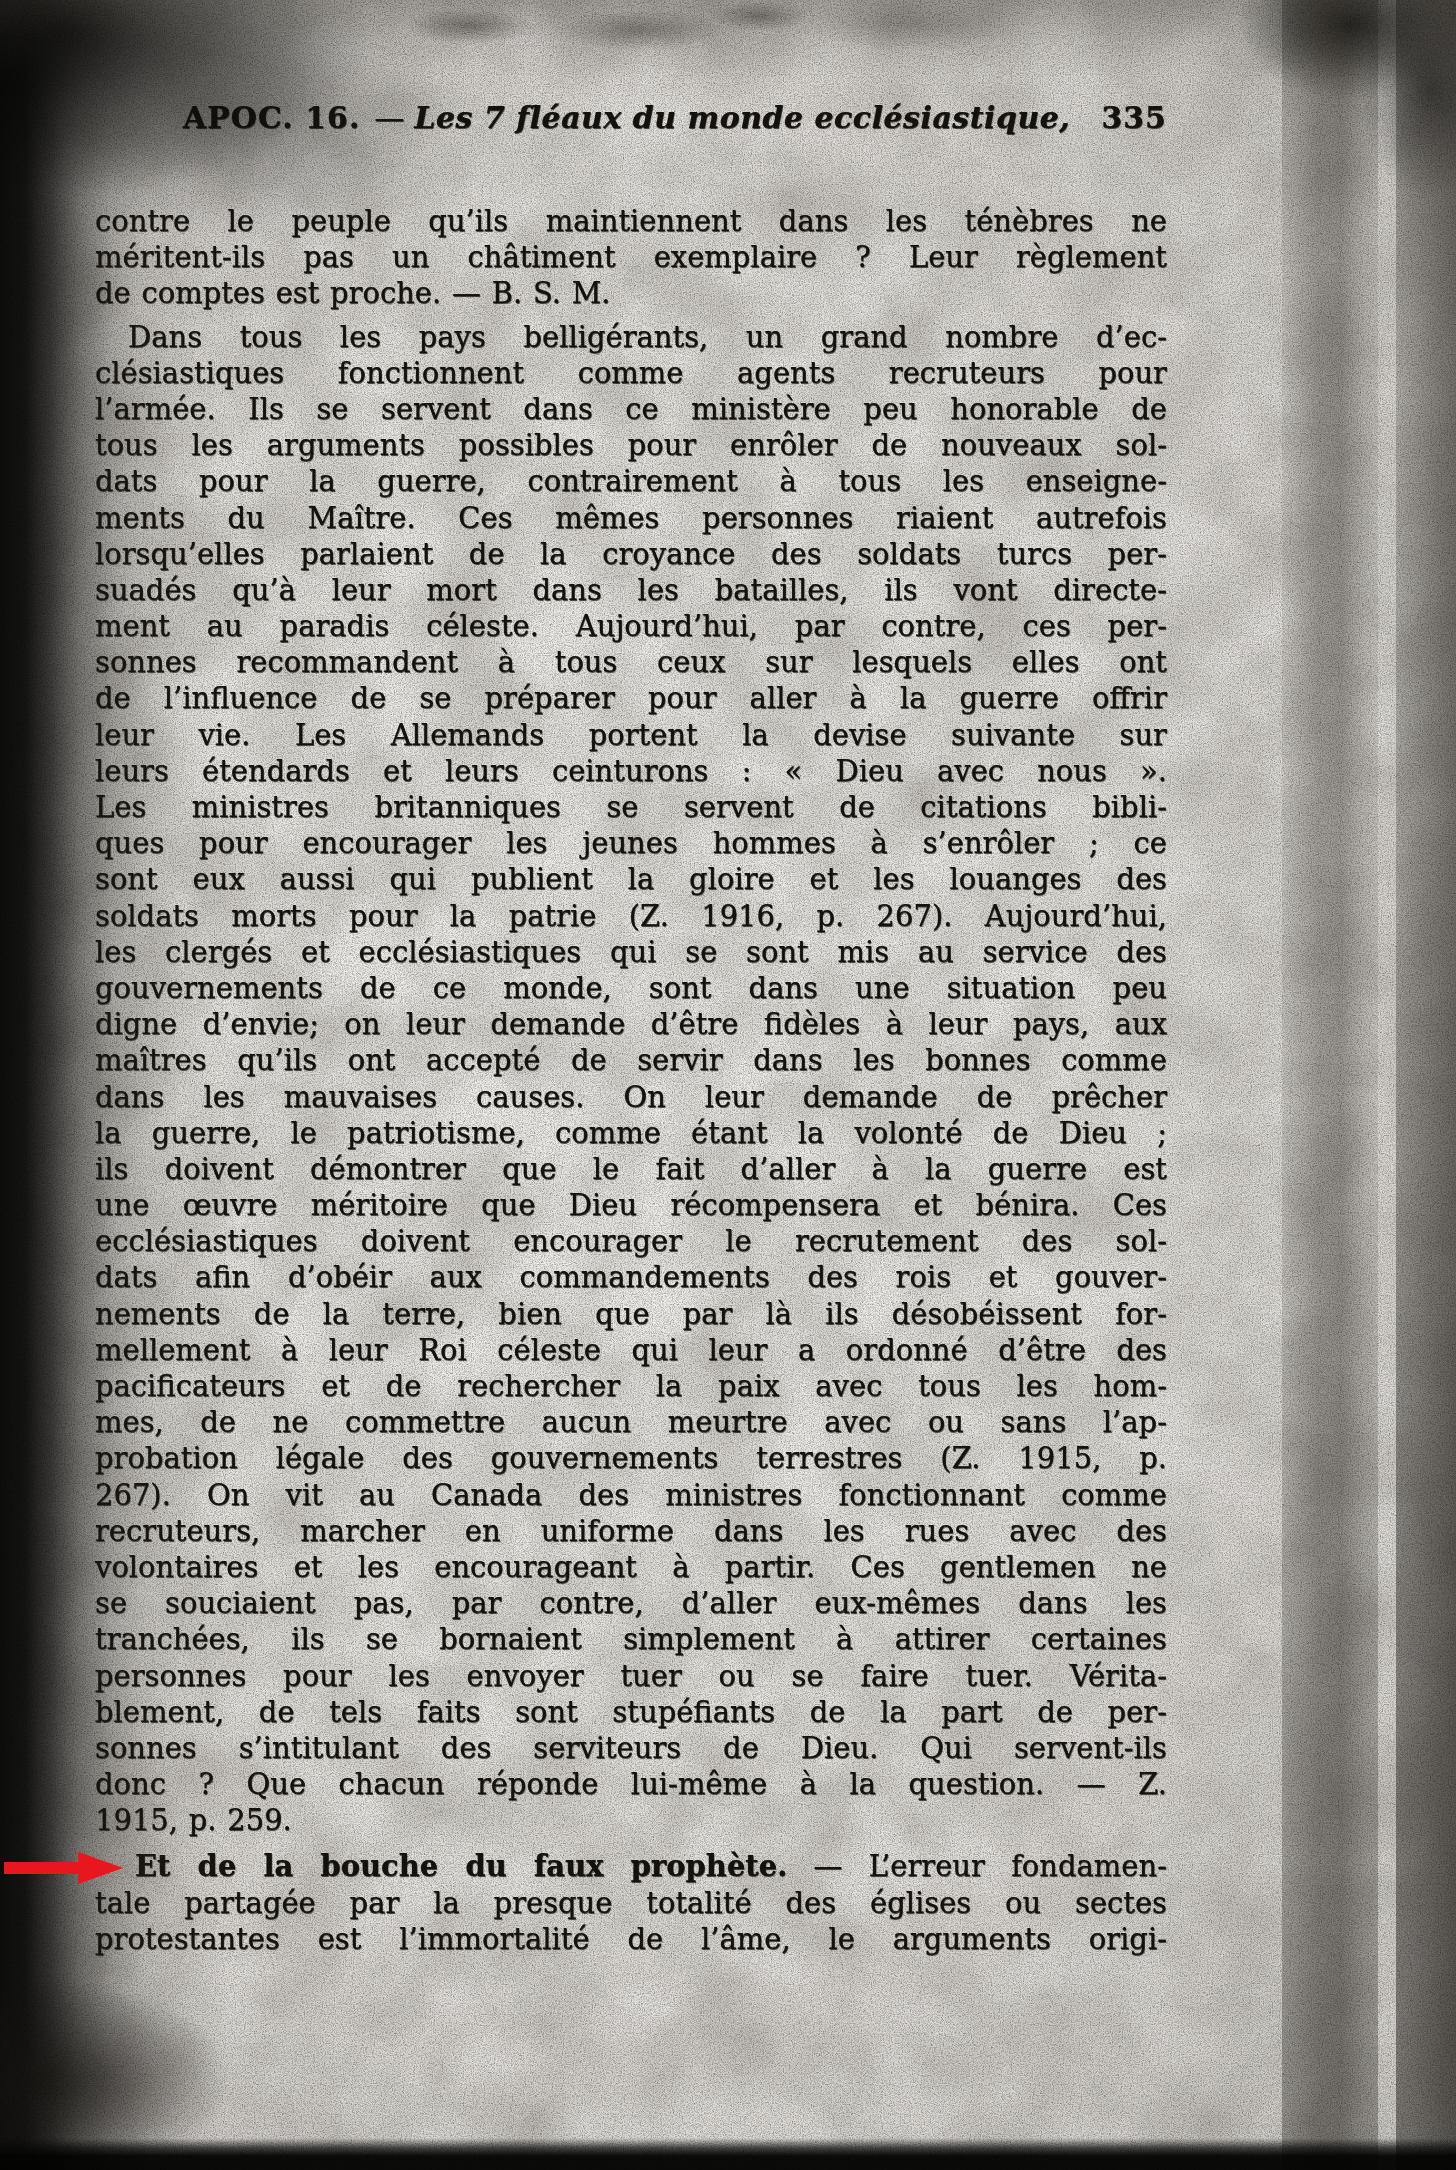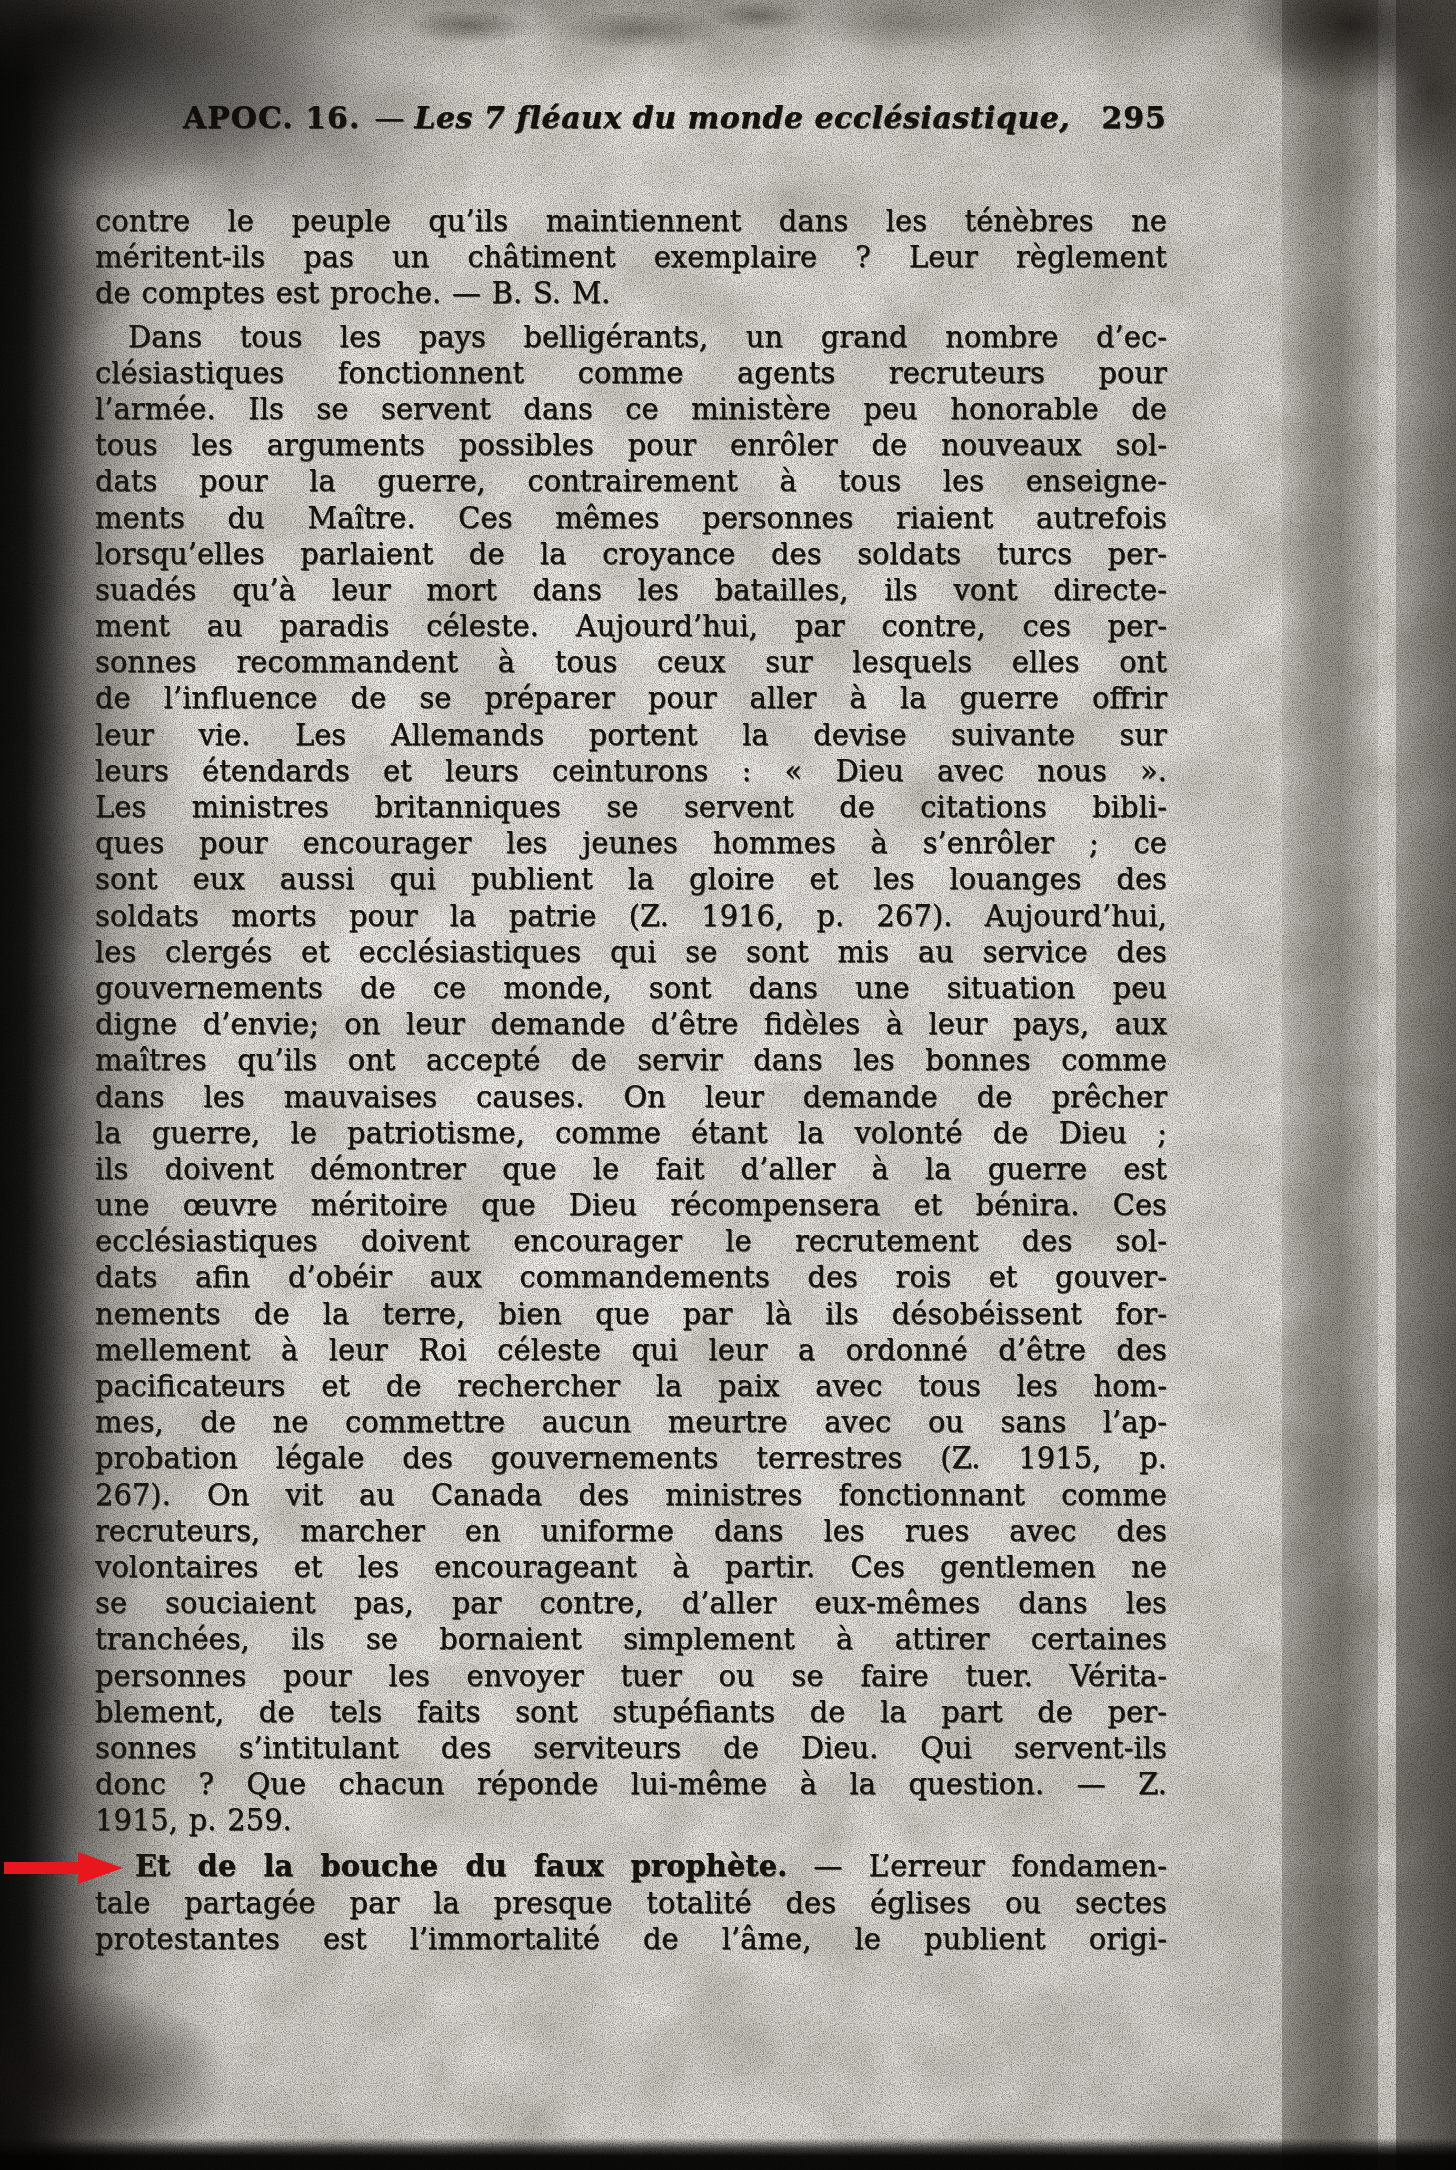--- a/index.html
+++ b/index.html
@@ -91,21 +91,21 @@
       <feTurbulence type="fractalNoise" baseFrequency="0.012" numOctaves="3" seed="7" stitchTiles="stitch"></feTurbulence>
       <feColorMatrix type="matrix" values="0 0 0 0 0.28  0 0 0 0 0.26  0 0 0 0 0.22  0.45 0.45 0.45 0 -0.5"></feColorMatrix>
     </filter>
     <rect width="1456" height="2170" filter="url(#mottle)" opacity="0.8"></rect>
   </svg>
 
   <div class="header">
     <div class="hleft">
       <span class="hsec">APOC. 16.</span><span class="hdash">—</span><span class="htitle">Les 7 fléaux du monde ecclésiastique,</span>
     </div>
-    <span class="hnum">295</span>
+    <span class="hnum">335</span>
   </div>
 
   <div class="textblock" id="text-block">
       <div class="para">
         <div class="line"><span>contre le peuple qu’ils maintiennent dans les ténèbres ne</span></div>
         <div class="line"><span>méritent-ils pas un châtiment exemplaire ? Leur règlement</span></div>
         <div class="line flush"><span>de comptes est proche. — B. S. M.</span></div>
       </div>
       <div class="para" style="margin-top: 7px;">
         <div class="line" style="text-indent: 33px;"><span>Dans tous les pays belligérants, un grand nombre d’ec-</span></div>
@@ -147,21 +147,21 @@
         <div class="line"><span>tranchées, ils se bornaient simplement à attirer certaines</span></div>
         <div class="line"><span>personnes pour les envoyer tuer ou se faire tuer. Vérita-</span></div>
         <div class="line"><span>blement, de tels faits sont stupéfiants de la part de per-</span></div>
         <div class="line"><span>sonnes s’intitulant des serviteurs de Dieu. Qui servent-ils</span></div>
         <div class="line"><span>donc ? Que chacun réponde lui-même à la question. — Z.</span></div>
         <div class="line flush"><span>1915, p. 259.</span></div>
       </div>
       <div class="para" style="margin-top: 10px;">
         <div class="line" style="text-indent: 40px;"><span class="b">Et de la bouche du faux prophète.</span><span> — L’erreur fondamen-</span></div>
         <div class="line"><span>tale partagée par la presque totalité des églises ou sectes</span></div>
-        <div class="line"><span>protestantes est </span><span class="i">l’immortalité</span><span> de l’âme, le publient origi-</span></div>
+        <div class="line"><span>protestantes est </span><span class="i">l’immortalité</span><span> de l’âme, le arguments origi-</span></div>
       </div>
     </div>
 
   <div class="ov sh-left"></div>
   <div class="ov sh-topleft"></div>
   <div class="ov sm-top"></div>
   <div class="ov sh-topright"></div>
   <div class="ov bd-right"></div>
   <div class="ov bd-redge"></div>
   <div class="ov sm-botleft"></div>

